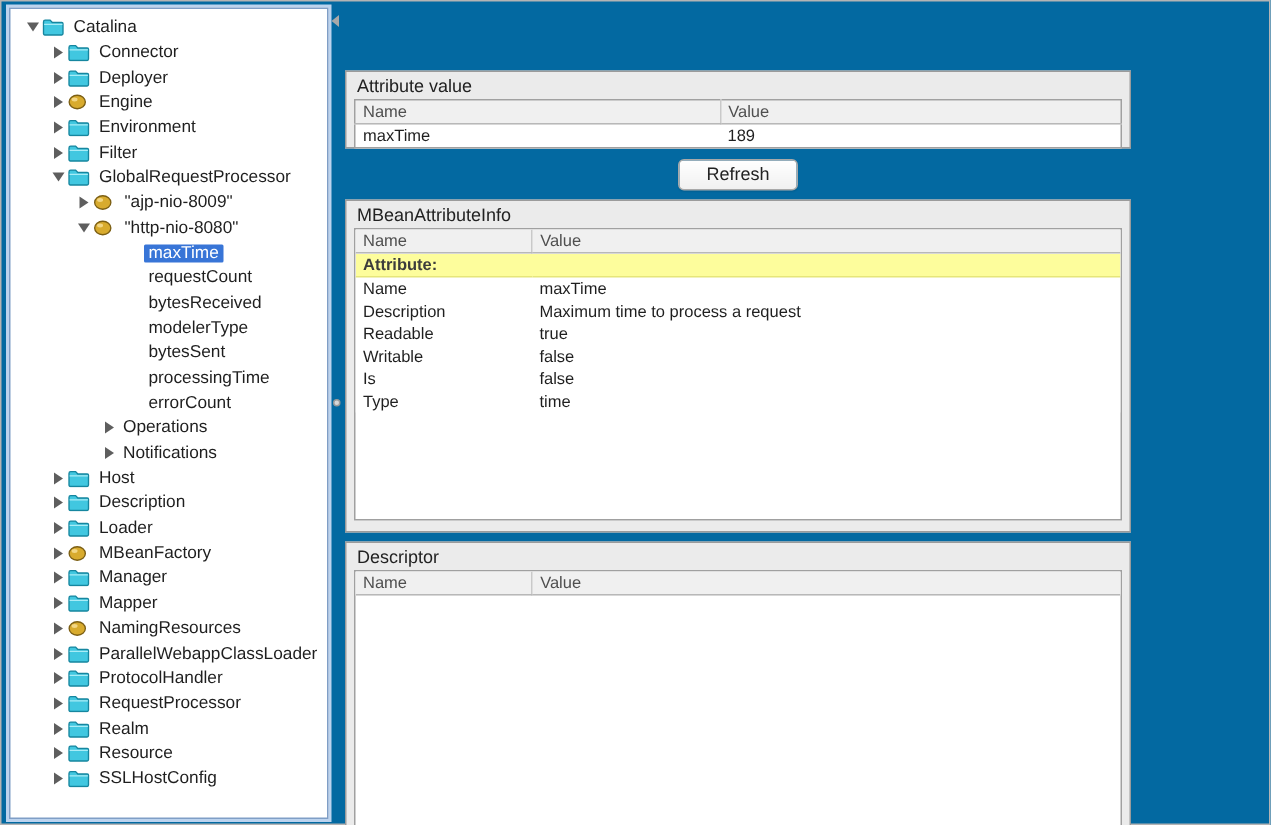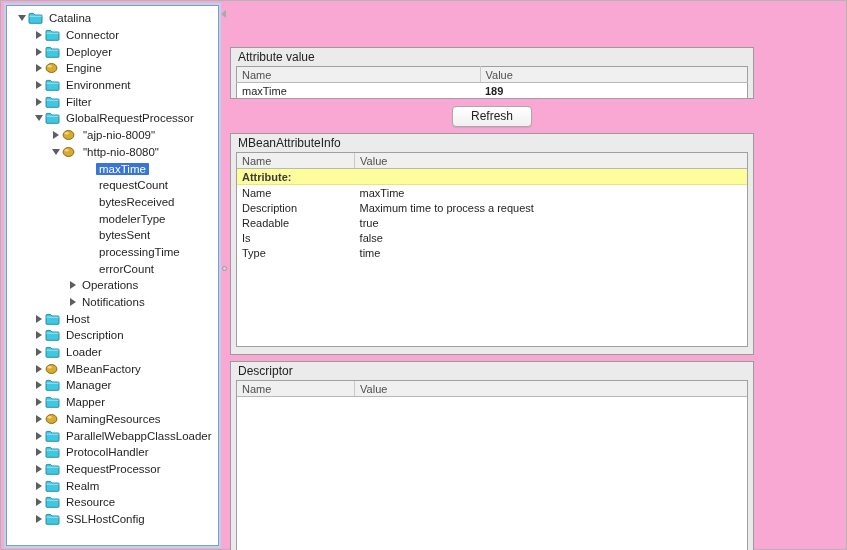--- a/index.html
+++ b/index.html
@@ -3,21 +3,21 @@
 <meta charset="utf-8">
 <style>
   html,body{margin:0;padding:0;}
   body{
     width:847px;height:550px;overflow:hidden;
     font-family:"Liberation Sans",sans-serif;
     background:#e9e9e9;
   }
   .window{
     position:relative;width:847px;height:550px;box-sizing:border-box;
-    border:1px solid #b4b4b4;background:#f9a8d4;
+    border:1px solid #b4b4b4;background:#0369a1;
   }
   
   .tree-panel{
     position:absolute;left:5px;top:4px;width:213px;height:541px;
     box-sizing:border-box;background:#ffffff;
     border:1px solid #7f9ec6;
     box-shadow:0 0 0 2px #bcd3ee;
     overflow:hidden;
   }
   .tree{padding-top:4px;}
@@ -82,21 +82,21 @@
   .table-wrap .jtable{border:none;width:100%;margin:0;}
   .jtable th{
     background:#f0f0f0;color:#4f4f4f;font-weight:normal;text-align:left;
     padding:1px 5px;height:13px;
     border-bottom:1px solid #b8b8b8;border-right:1px solid #c9c9c9;
   }
   .jtable th:last-child{border-right:none;}
   .jtable td{padding:1px 5px;height:13px;color:#1f1f1f;overflow:hidden;white-space:nowrap;}
   .w46{width:45.5%;}
   .w21{width:21%;}
-  .attr-value{font-weight:bold;padding-left:75px;}
+  .attr-value{font-weight:normal;padding-left:75px;}
   .banner-row td{
     background:#fdfd9c;font-weight:bold;color:#3c3c3c;
     border-top:1px solid #e6e67a;border-bottom:1px solid #e6e67a;
   }
 </style>
 </head>
 <body>
 
 <div class="window">
 
@@ -441,20 +441,24 @@
               </tr>
               <tr>
                 <td>Description</td>
                 <td>Maximum time to process a request</td>
               </tr>
               <tr>
                 <td>Readable</td>
                 <td>true</td>
               </tr>
               <tr>
+                <td>Writable</td>
+                <td>false</td>
+              </tr>
+              <tr>
                 <td>Is</td>
                 <td>false</td>
               </tr>
               <tr>
                 <td>Type</td>
                 <td>time</td>
               </tr>
             </tbody>
         </table>
       </div>

